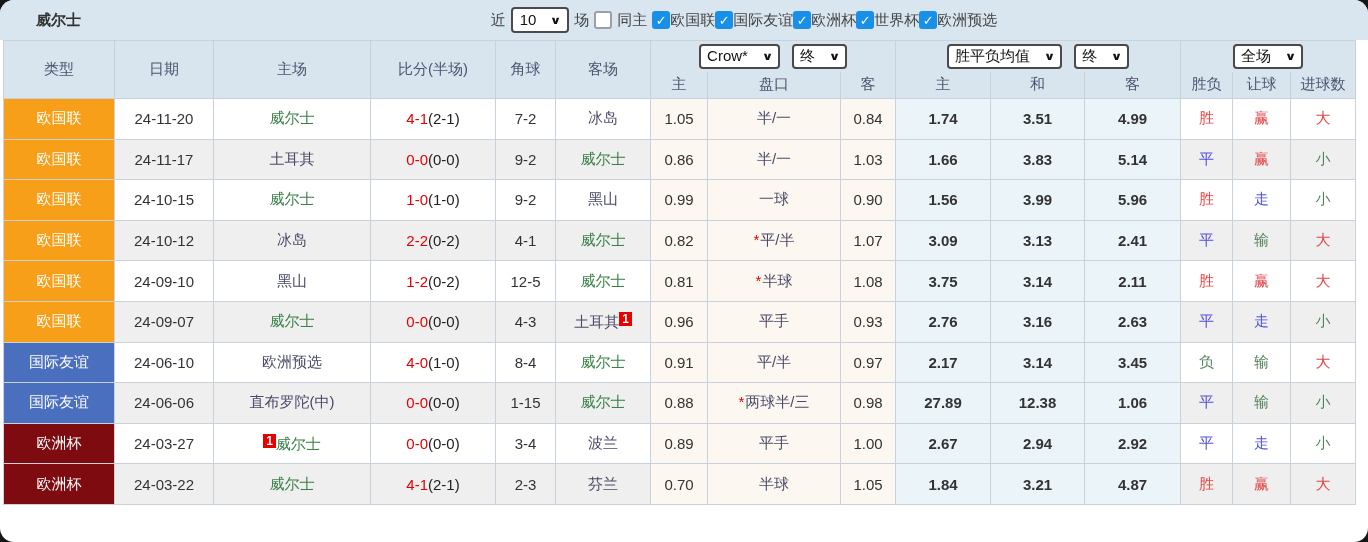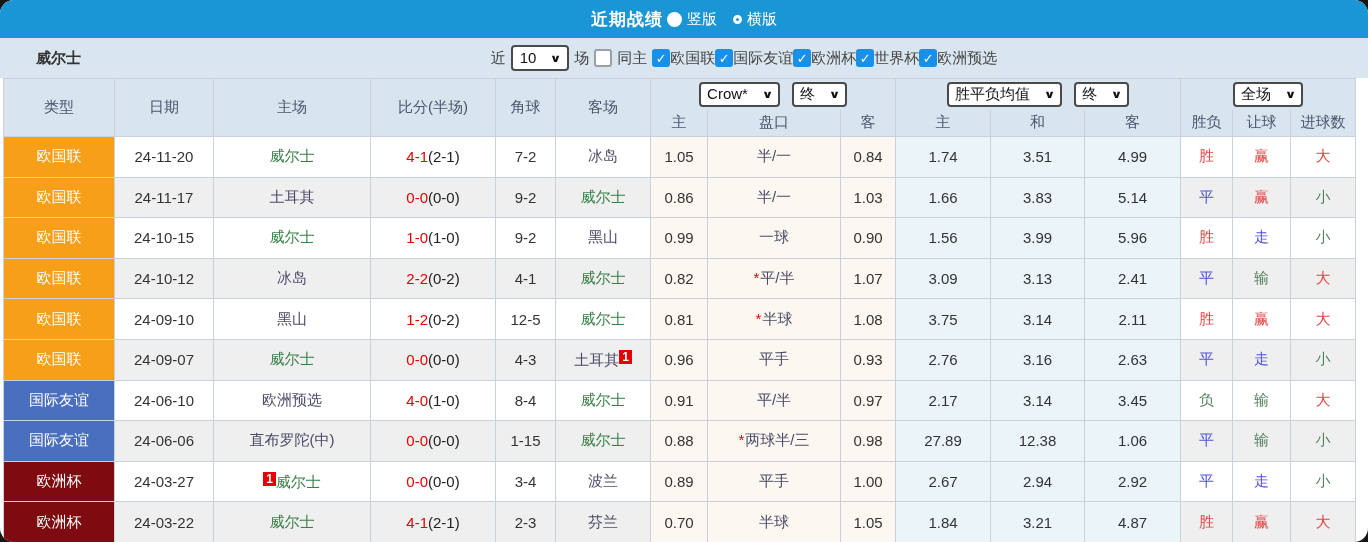--- a/index.html
+++ b/index.html
@@ -35,48 +35,37 @@
   thead tr.h2 th { height:27px; border-top:none; }
   thead th[rowspan] { border-bottom:1px solid #c9d1da; }
   .grp .sel { margin:0 4px; border-width:2px; padding:0 6px; height:25px; }
   tbody td { height:40.6px; font-size:15px; color:#333; background:#fff; }
   tbody tr.even td { background:#efefef; }
   td.type { color:#fff; font-size:15px; }
   td.type.o, tr.even td.type.o { background:#f79f18; }
   td.type.b, tr.even td.type.b { background:#4a6fbe; }
   td.type.m, tr.even td.type.m { background:#7d0b10; }
   td.cream, tr.even td.cream { background:#fcf8f1; }
-  td.lblue, tr.even td.lblue { background:#eaf4f9; }
+  td.lblue, tr.even td.lblue { background:#eaf4f9;font-weight:bold; }
   .tname { color:#4a4a68; }
   .tname.self { color:#3a8048; }
   .badge { display:inline-block; background:#e60000; color:#fff; font-size:12px; font-weight:bold; line-height:14px; padding:0 3px; vertical-align:4px; }
   .ft { color:#e60000; }
   .ht { color:#222;text-align:center; }
   .star { font-style:normal; color:#e60000; margin-right:1px; }
   .hcap { color:#4a4a68;text-align:right; }
   td.cr { color:#e34545; }
   td.cb2 { color:#5050dd; }
   td.cg { color:#52825c; }
 </style>
 </head>
 <body>
 
 <div class="card">
 
-  <div class="titlebar">
-    <span class="title">近期战绩</span>
-    <span class="radio">
-      <span class="r-dot"></span>
-      <span class="lbl">竖版</span>
-    </span>
-    <span class="radio">
-      <span class="r-ring"></span>
-      <span class="lbl">横版</span>
-    </span>
-  </div>
 
   <div class="filterbar">
     <span class="teamname">威尔士</span>
     <div class="filters">
       <span>近</span>
       <span class="sel">
         <span>10</span>
         <i class="chev">∨</i>
       </span>
       <span>场</span>

